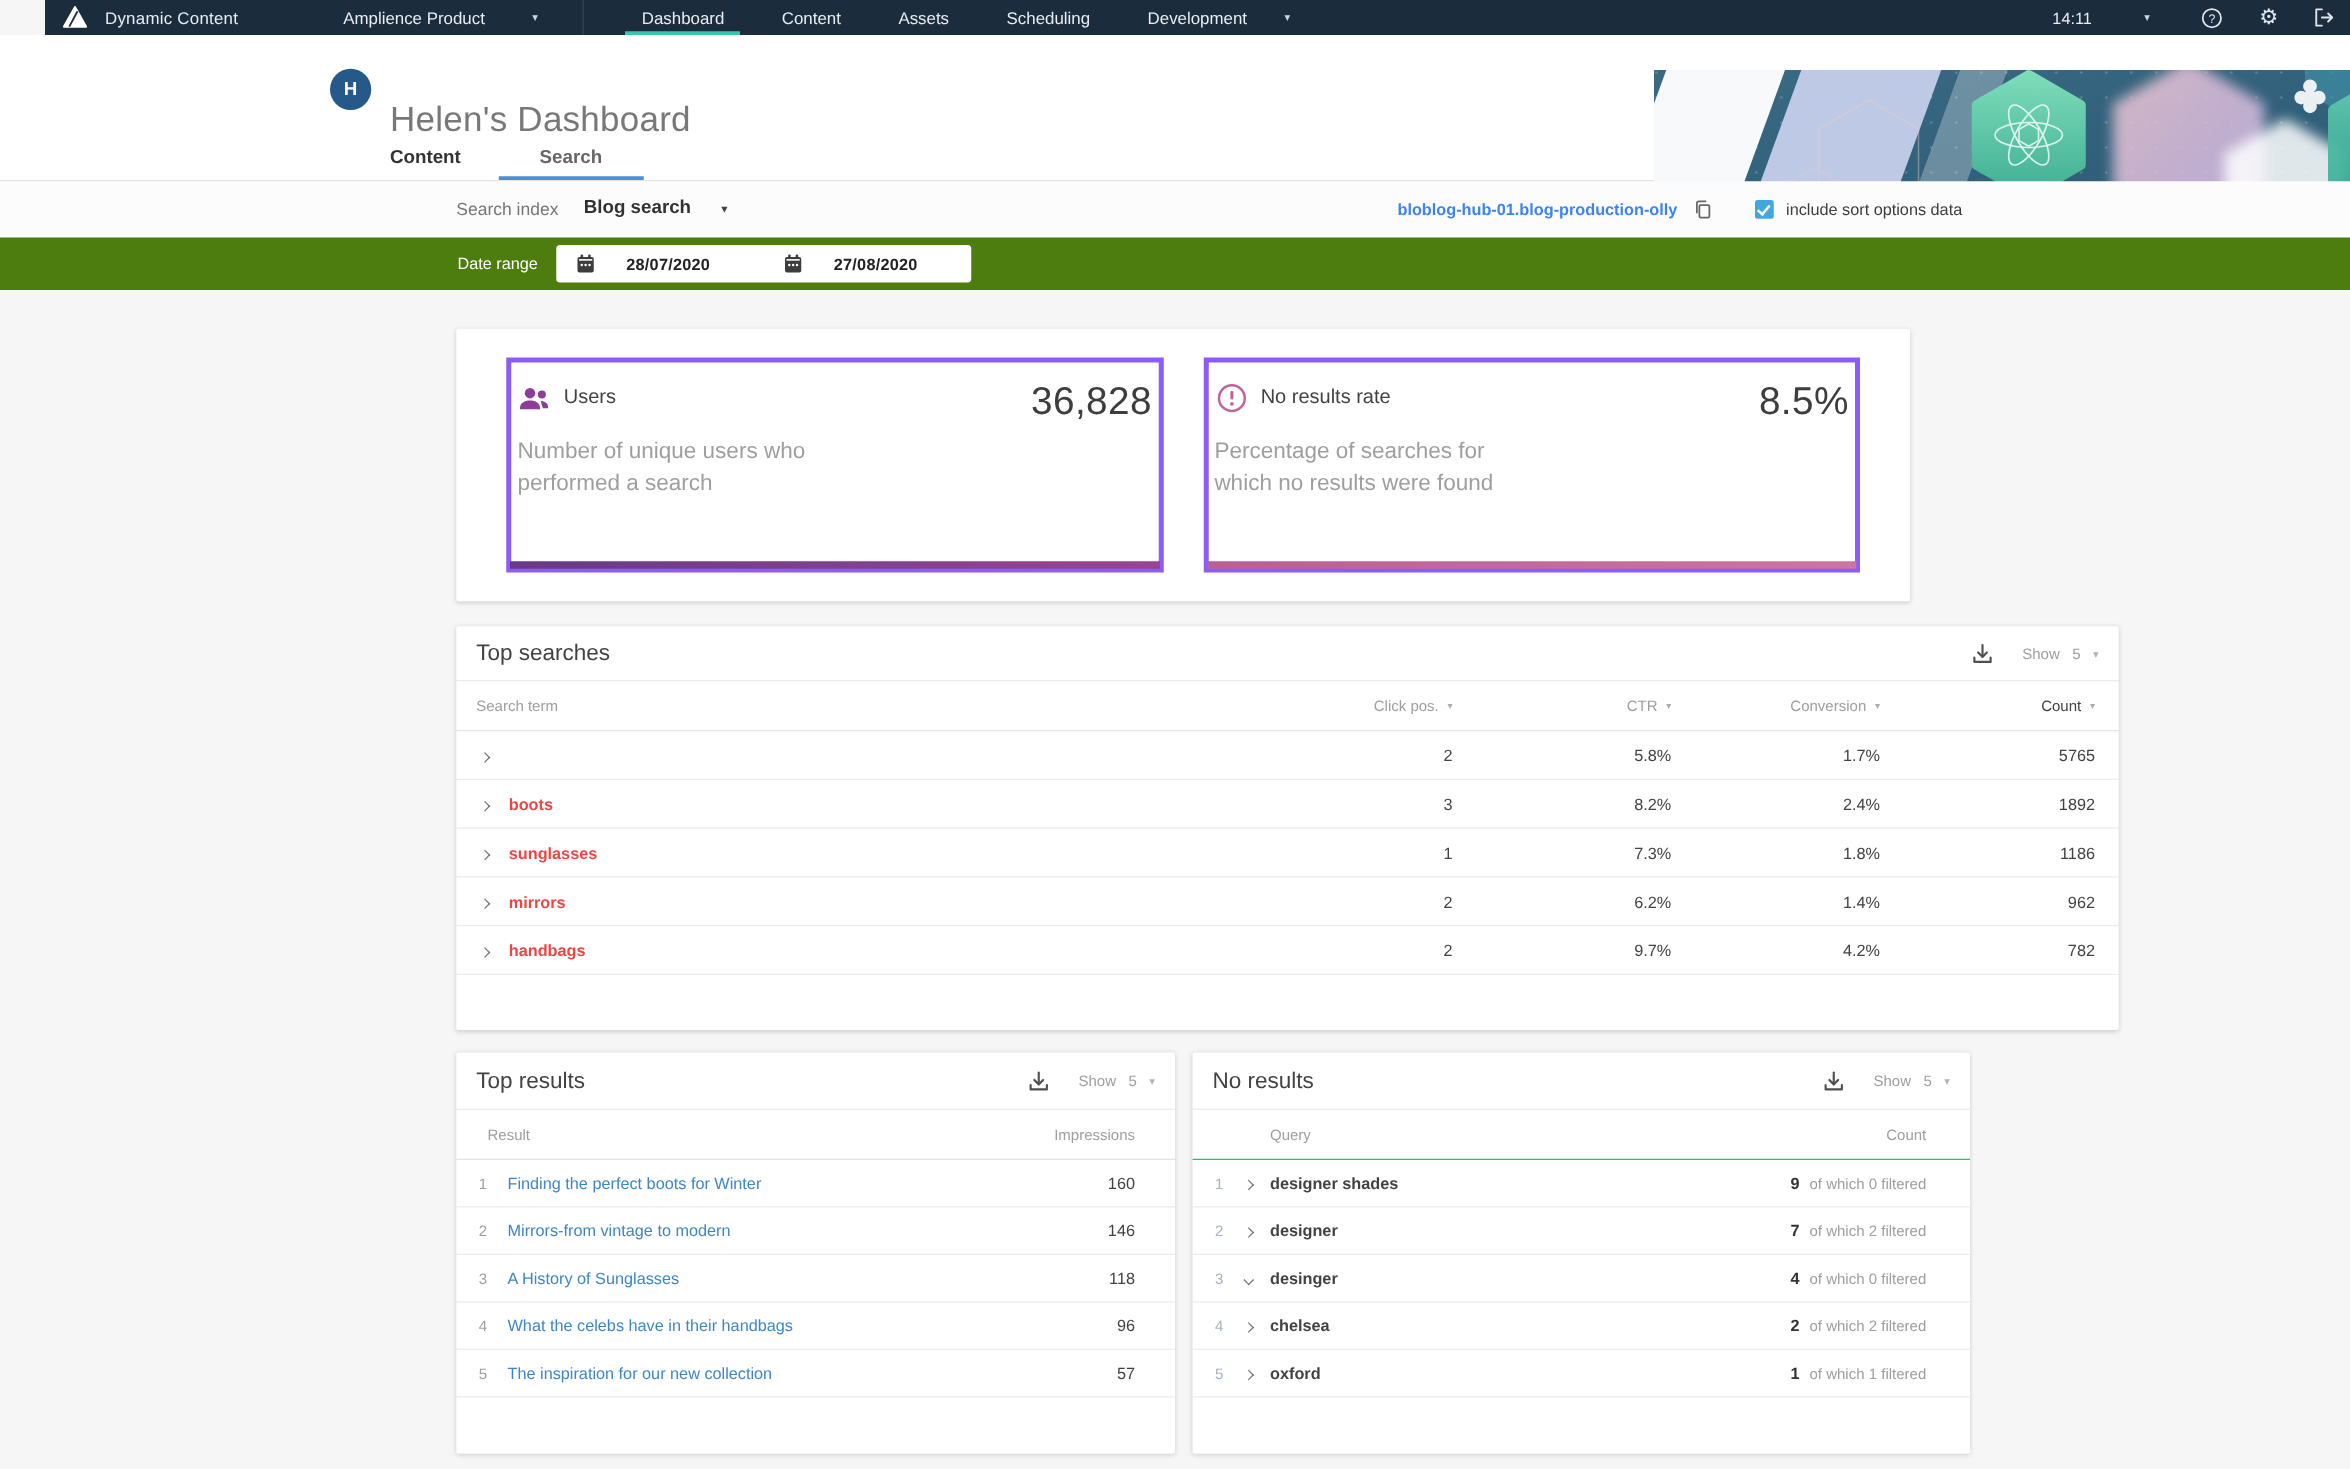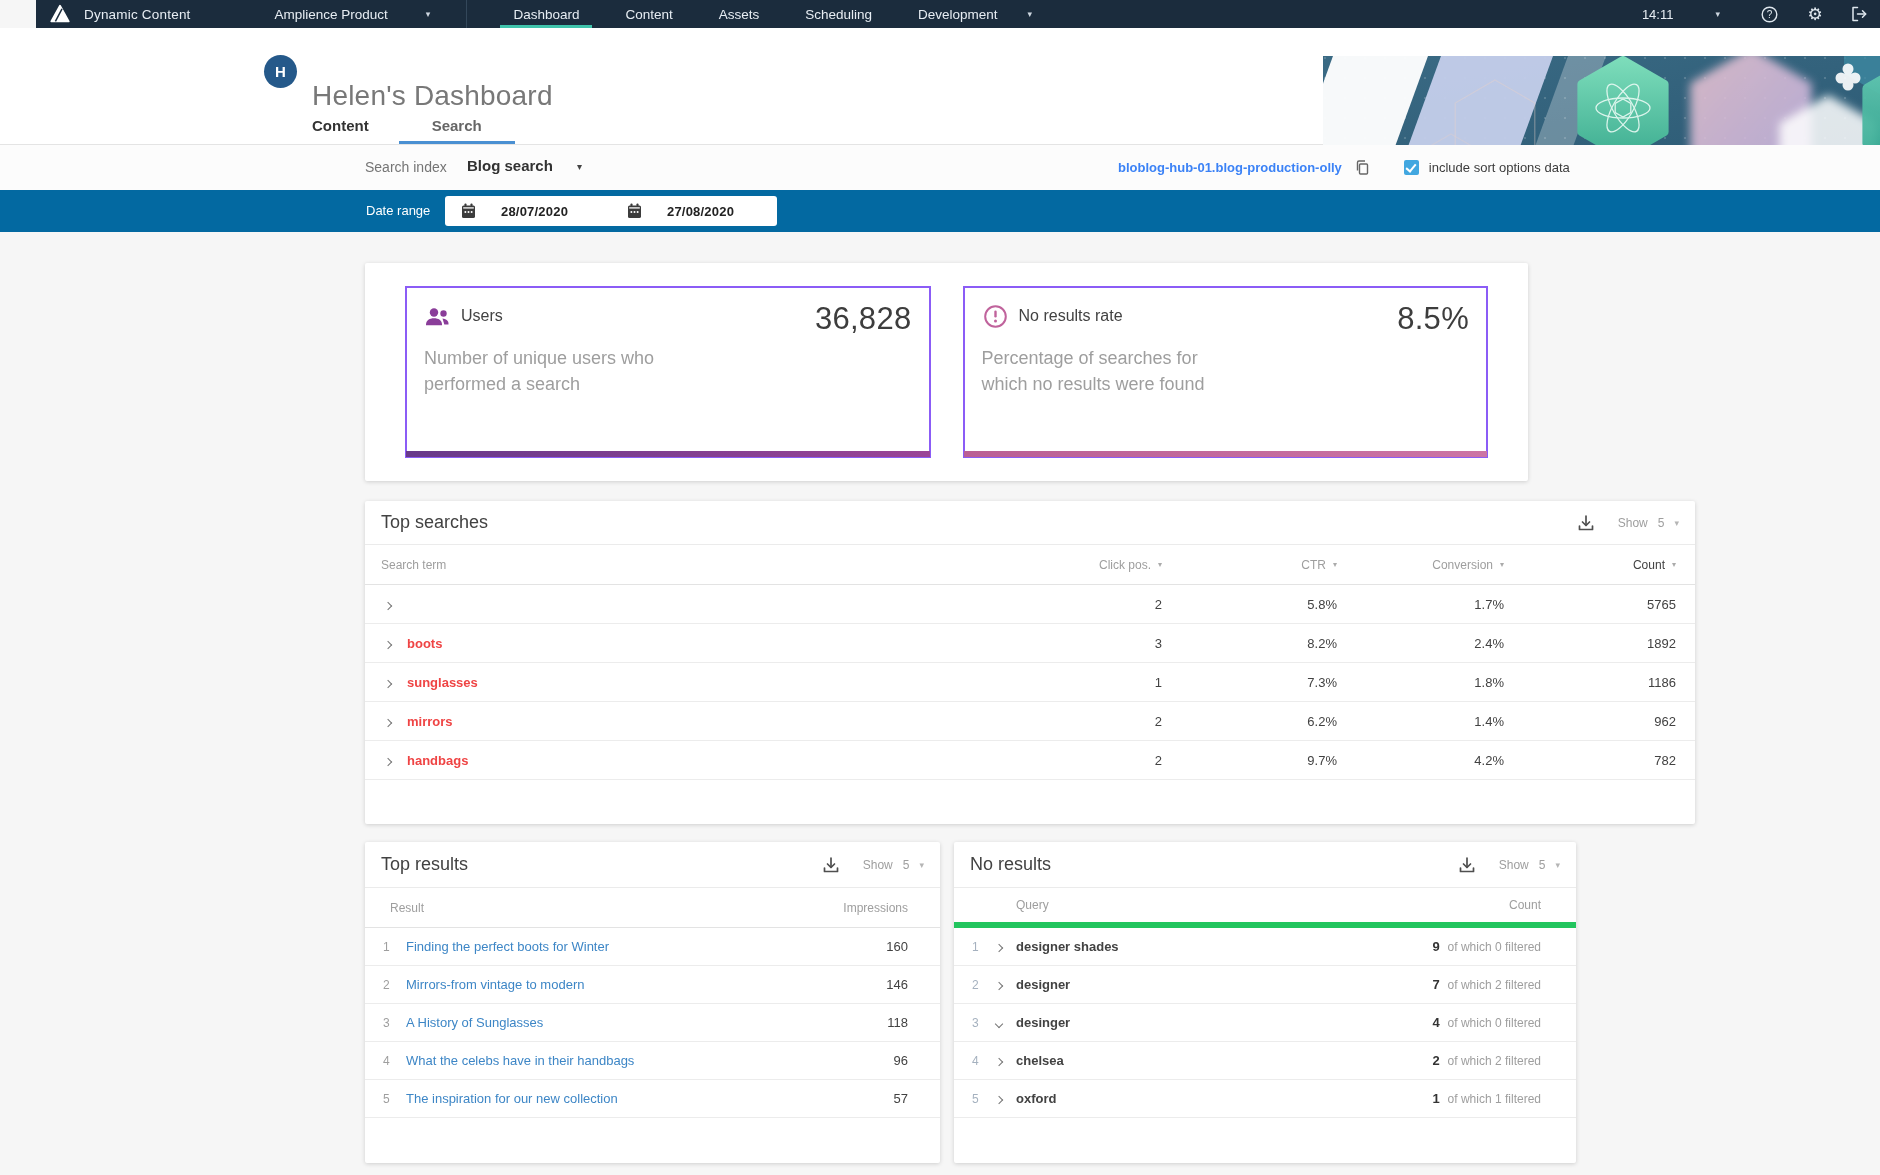--- a/index.html
+++ b/index.html
@@ -44,41 +44,41 @@
   .si-caret { position:absolute; left:577px; top:16px; font-size:10px; color:#444; }
   .si-right { position:absolute; left:1118px; top:0; height:45px; display:flex; align-items:center; }
   .si-id { font-size:13px; font-weight:bold; color:#3b82f6; }
   .copy-icon { margin-left:12px; width:16px; height:17px; }
   .cb { margin-left:34px; width:15px; height:15px; background:#42a7e0; border-radius:2px; position:relative; }
   .cb::after { content:""; position:absolute; left:4.6px; top:1.6px; width:4px; height:8px;
                border:solid #fff; border-width:0 2px 2px 0; transform:rotate(40deg); }
   .cb-label { margin-left:10px; font-size:13px; color:#3c3c3c; }
 
   
-  .datebar { position:absolute; top:190px; left:0; right:0; height:42px; background:#0369a1; }
+  .datebar { position:absolute; top:190px; left:0; right:0; height:42px; background:#4d7c0f; }
   .db-label { position:absolute; left:366px; top:13px; font-size:13px; color:#fff; }
   .db-box { position:absolute; left:445px; top:6px; width:332px; height:30px; background:#fff; border-radius:3px;
             display:flex; align-items:center; }
   .db-cell { width:50%; display:flex; align-items:center; }
   .db-cell .cal { margin-left:16px; }
   .db-date { margin-left:25px; font-size:13px; font-weight:bold; color:#222; letter-spacing:.2px; }
 
   
   .panel { position:absolute; background:#fff; border-radius:2px; box-shadow:0 1px 4px rgba(0,0,0,.16); }
   .panel-title-row { height:44px; display:flex; align-items:center; padding:0 16px; border-bottom:1px solid #ebebeb; }
   .panel-title { font-size:18px; color:#424242; }
   .panel-controls { margin-left:auto; display:flex; align-items:center; }
   .show-label { font-size:12px; color:#9e9e9e; margin-left:22px; }
   .show-value { font-size:12px; color:#9e9e9e; margin-left:10px; }
   .show-caret { font-size:9px; color:#b5b5b5; margin-left:10px; }
 
   
   .cards-panel { left:365px; top:263px; width:1163px; height:218px; }
   .cards { display:flex; gap:32px; padding:23px 40px; }
-  .card { flex:1; height:172px; border:2px solid #8b5cf6; position:relative; padding:15px 17px; background:#fff; }
+  .card { flex:1; height:172px; border:4px solid #8b5cf6; position:relative; padding:15px 5px; background:#fff; }
   .card-head { display:flex; align-items:flex-start; }
   .card-icon { width:27px; height:27px; flex:0 0 auto; }
   .card-title { font-size:16px; color:#424242; margin-left:10px; margin-top:4px; }
   .card-value { margin-left:auto; font-size:31px; color:#3d3d3d; letter-spacing:.3px; line-height:1.05; }
   .card-desc { margin-top:9px; font-size:18px; line-height:1.45; color:#9e9e9e; width:235px; }
   .card-foot { position:absolute; right:16px; bottom:15px; font-size:12.5px; color:#333; font-weight:bold; }
   .card-bar { position:absolute; left:-1px; right:-1px; bottom:-1px; height:6px; }
   .bar-users { background:linear-gradient(90deg,#68398a,#9a4496); }
   .bar-searches { background:linear-gradient(90deg,#2f6385,#417d99); }
   .bar-noresults { background:linear-gradient(90deg,#ba5f94,#cc74a4); }
@@ -106,21 +106,21 @@
   .tr-headrow { height:40px; display:flex; align-items:center; padding:0 32px 0 25px;
                 border-bottom:1px solid #e3e3e3; font-size:12px; color:#9e9e9e; }
   .tr-headrow .right { margin-left:auto; }
   .tr-row { height:38px; display:flex; align-items:center; padding:0 32px 0 18px;
             border-bottom:1px solid #ececec; font-size:13px; }
   .rank { width:16px; font-size:12px; color:#9e9e9e; flex:0 0 auto; }
   .result-link { margin-left:7px; color:#3d86c6; cursor:pointer; }
   .impressions { margin-left:auto; color:#424242; }
 
   .nr-headrow { height:40px; display:grid; grid-template-columns:20px 24px 1fr auto; align-items:center;
-                padding:0 35px 0 18px; border-bottom:6px solid #22c55e; font-size:12px; color:#9e9e9e; }
+                padding:0 35px 0 18px; border-bottom:1px solid #22c55e; font-size:12px; color:#9e9e9e; }
   .nr-row { height:38px; display:grid; grid-template-columns:20px 24px 1fr auto; align-items:center;
             padding:0 35px 0 18px; border-bottom:1px solid #ececec; font-size:13px; }
   .nr-rank { font-size:12px; color:#a5b1bf; }
   .nr-term { font-weight:bold; color:#424242; }
   .nr-count-group { display:flex; align-items:center; }
   .nr-count { font-weight:bold; color:#333; }
   .nr-filtered { margin-left:8px; font-size:12px; color:#9e9e9e; }
 
   svg { display:block; }
 </style>

